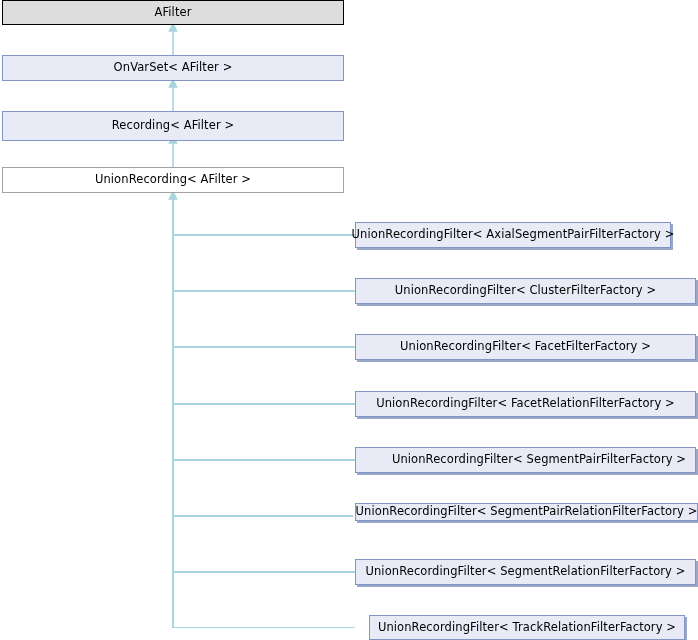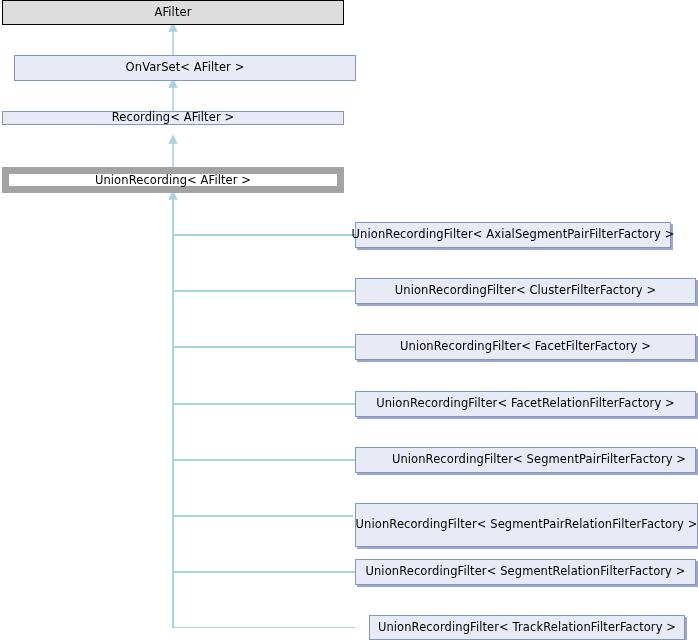--- a/index.html
+++ b/index.html
@@ -52,22 +52,21 @@
 
   
   .node.root {
     background: #dddddd;
     border: 1px solid #000000;
   }
 
   
   .node.self {
     background: #ffffff;
-    border: 7px solid #a3a3a3;
-    align-items: flex-end;
+    border: 1px solid #a3a3a3;
   }
 
   
   .node.rel {
     background: #e8eaf6;
     border: 1px solid #8295c4;
   }
 
   
   .node.shadow {
@@ -110,45 +109,45 @@
       <line x1="173" y1="516" x2="353" y2="516"></line>
       <line x1="173" y1="572" x2="355" y2="572"></line>
       <line x1="173" y1="627.5" x2="355" y2="627.5"></line>
     </g>
   </svg>
 
   <div id="nodes">
       <div class="node root" style="left: 2px; top: 0px; width: 342px; height: 25px; text-align: center;">
         <span class="label">AFilter</span>
       </div>
-      <div class="node rel" style="left: 2px; top: 55px; width: 342px; height: 26px; margin-left: 12px;">
+      <div class="node rel" style="left: 2px; top: 55px; width: 342px; height: 26px;">
         <span class="label">OnVarSet&lt; AFilter &gt;</span>
       </div>
-      <div class="node rel" style="left: 2px; top: 111px; width: 342px; height: 14px;">
+      <div class="node rel" style="left: 2px; top: 111px; width: 342px; height: 30px;">
         <span class="label">Recording&lt; AFilter &gt;</span>
       </div>
       <div class="node self" style="left: 2px; top: 167px; width: 342px; height: 26px;">
         <span class="label">UnionRecording&lt; AFilter &gt;</span>
       </div>
       <div class="node rel shadow" style="left: 355px; top: 222px; width: 316px; height: 26px;">
         <span class="label">UnionRecordingFilter&lt; AxialSegmentPairFilterFactory &gt;</span>
       </div>
       <div class="node rel shadow" style="left: 355px; top: 278px; width: 341px; height: 26px;">
         <span class="label">UnionRecordingFilter&lt; ClusterFilterFactory &gt;</span>
       </div>
       <div class="node rel shadow" style="left: 355px; top: 334px; width: 341px; height: 26px;">
         <span class="label">UnionRecordingFilter&lt; FacetFilterFactory &gt;</span>
       </div>
       <div class="node rel shadow" style="left: 355px; top: 391px; width: 341px; height: 26px;">
         <span class="label">UnionRecordingFilter&lt; FacetRelationFilterFactory &gt;</span>
       </div>
       <div class="node rel shadow" style="left: 355px; top: 447px; width: 341px; height: 26px; padding-left: 27px;">
         <span class="label">UnionRecordingFilter&lt; SegmentPairFilterFactory &gt;</span>
       </div>
-      <div class="node rel shadow" style="left: 355px; top: 503px; width: 343px; height: 44px;">
+      <div class="node rel shadow" style="left: 355px; top: 503px; width: 343px; height: 18px;">
         <span class="label">UnionRecordingFilter&lt; SegmentPairRelationFilterFactory &gt;</span>
       </div>
       <div class="node rel shadow" style="left: 355px; top: 559px; width: 341px; height: 26px;">
         <span class="label">UnionRecordingFilter&lt; SegmentRelationFilterFactory &gt;</span>
       </div>
       <div class="node rel shadow" style="left: 369px; top: 615px; width: 316px; height: 25px;">
         <span class="label">UnionRecordingFilter&lt; TrackRelationFilterFactory &gt;</span>
       </div>
     </div>
 

